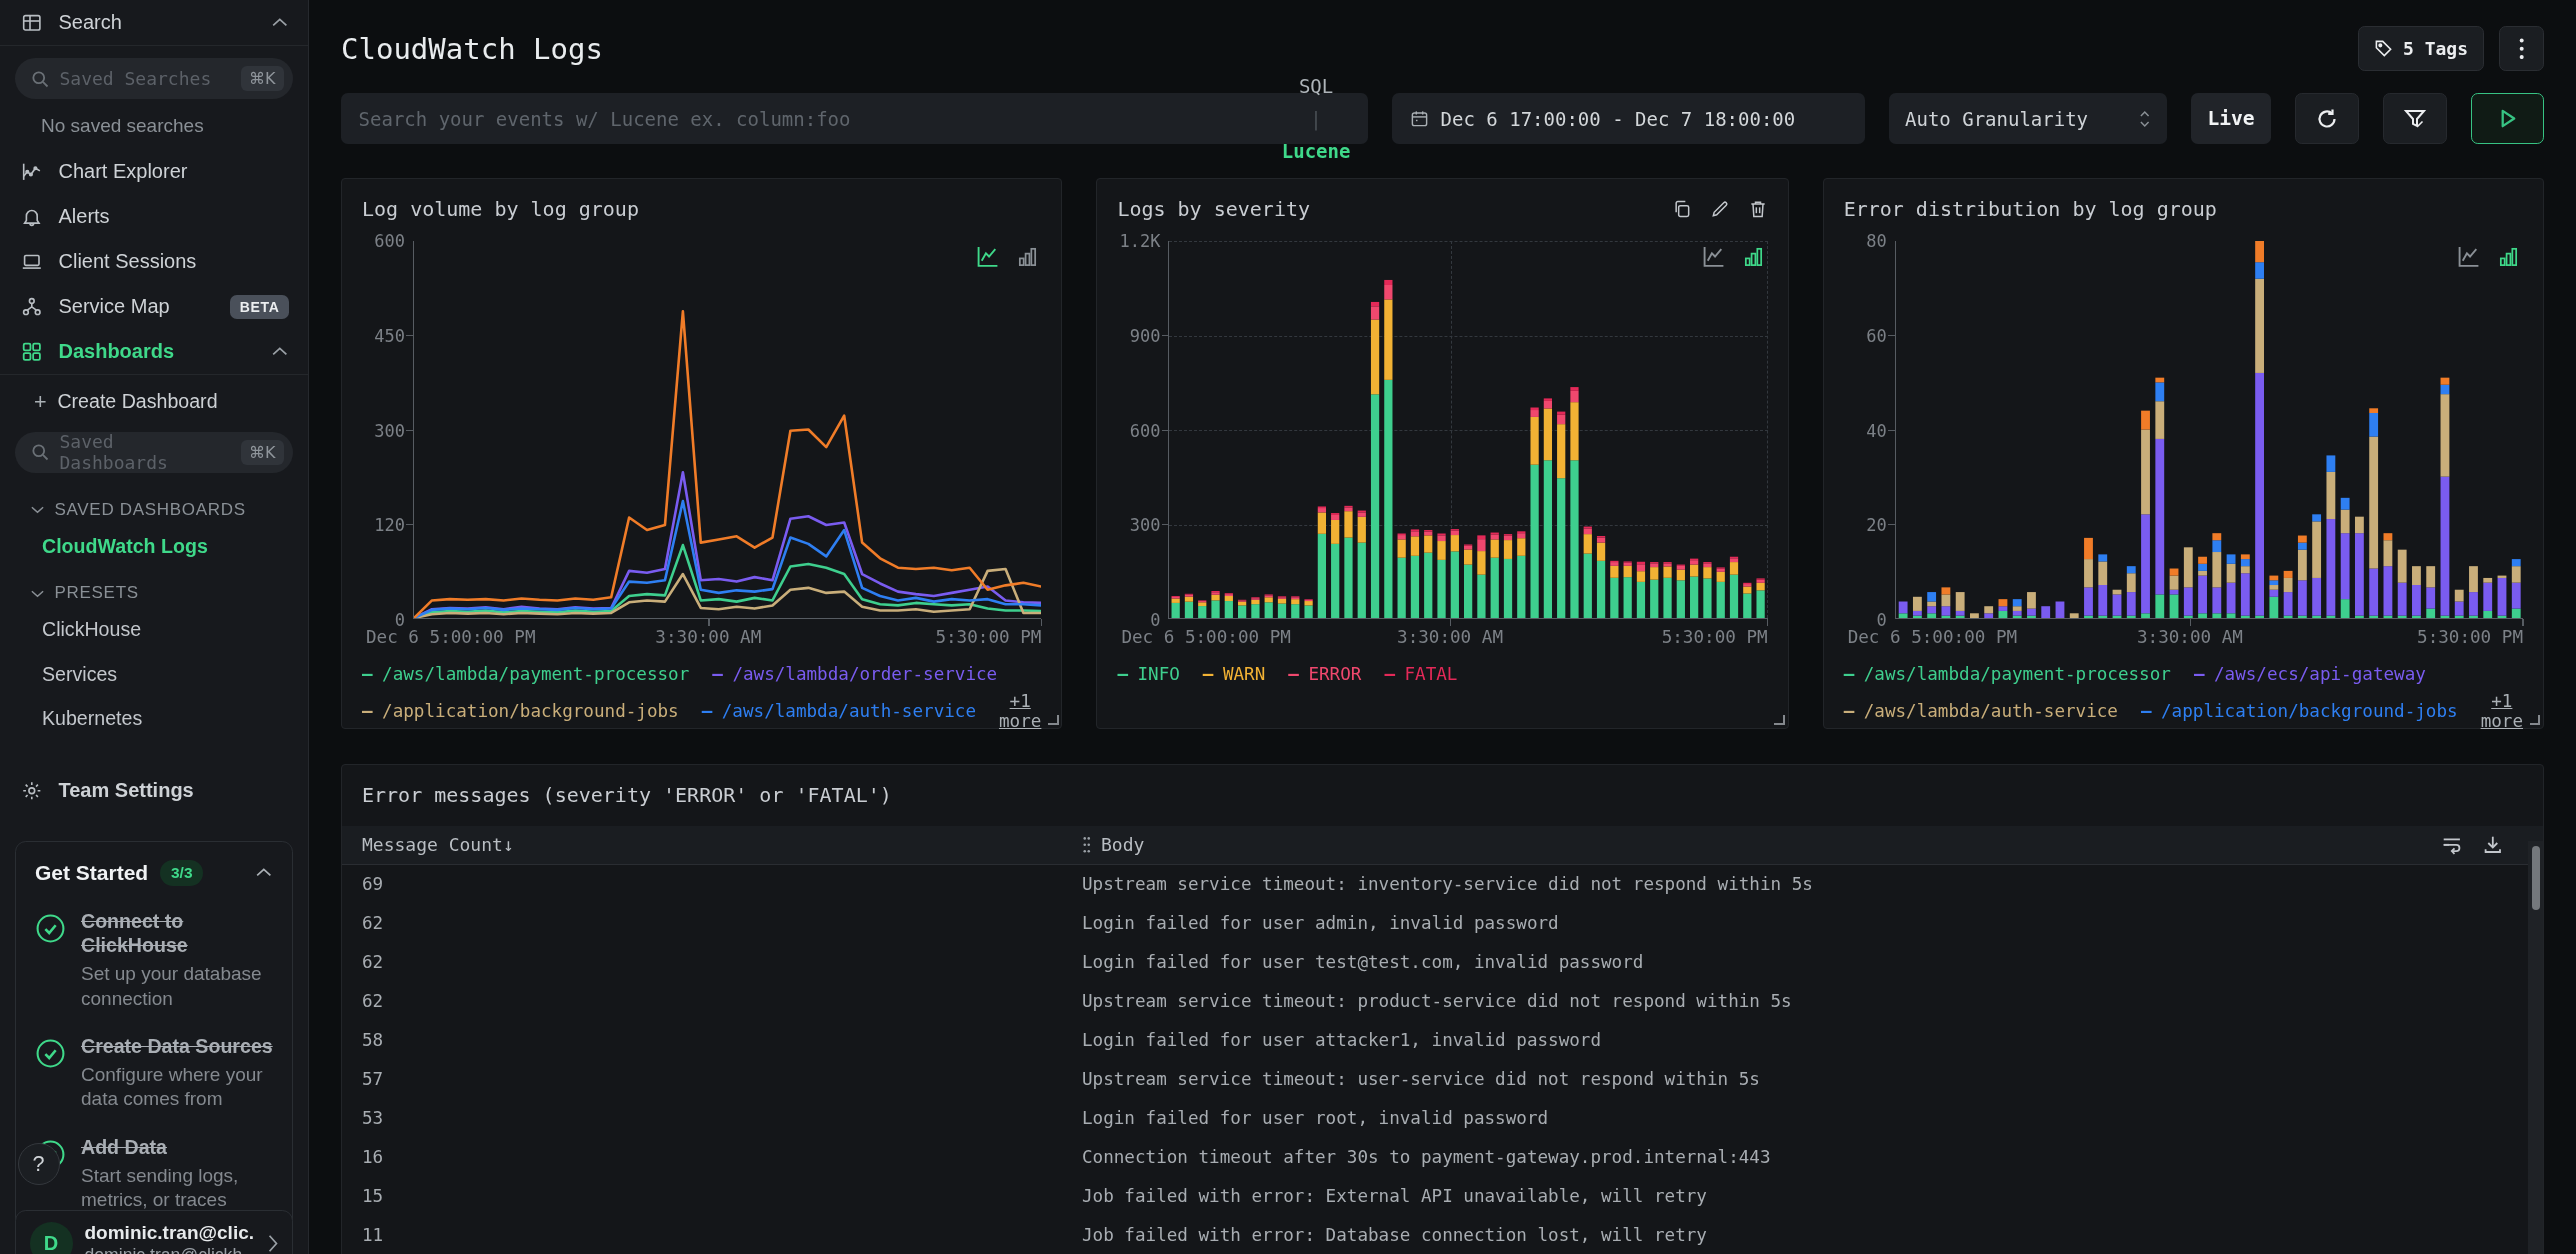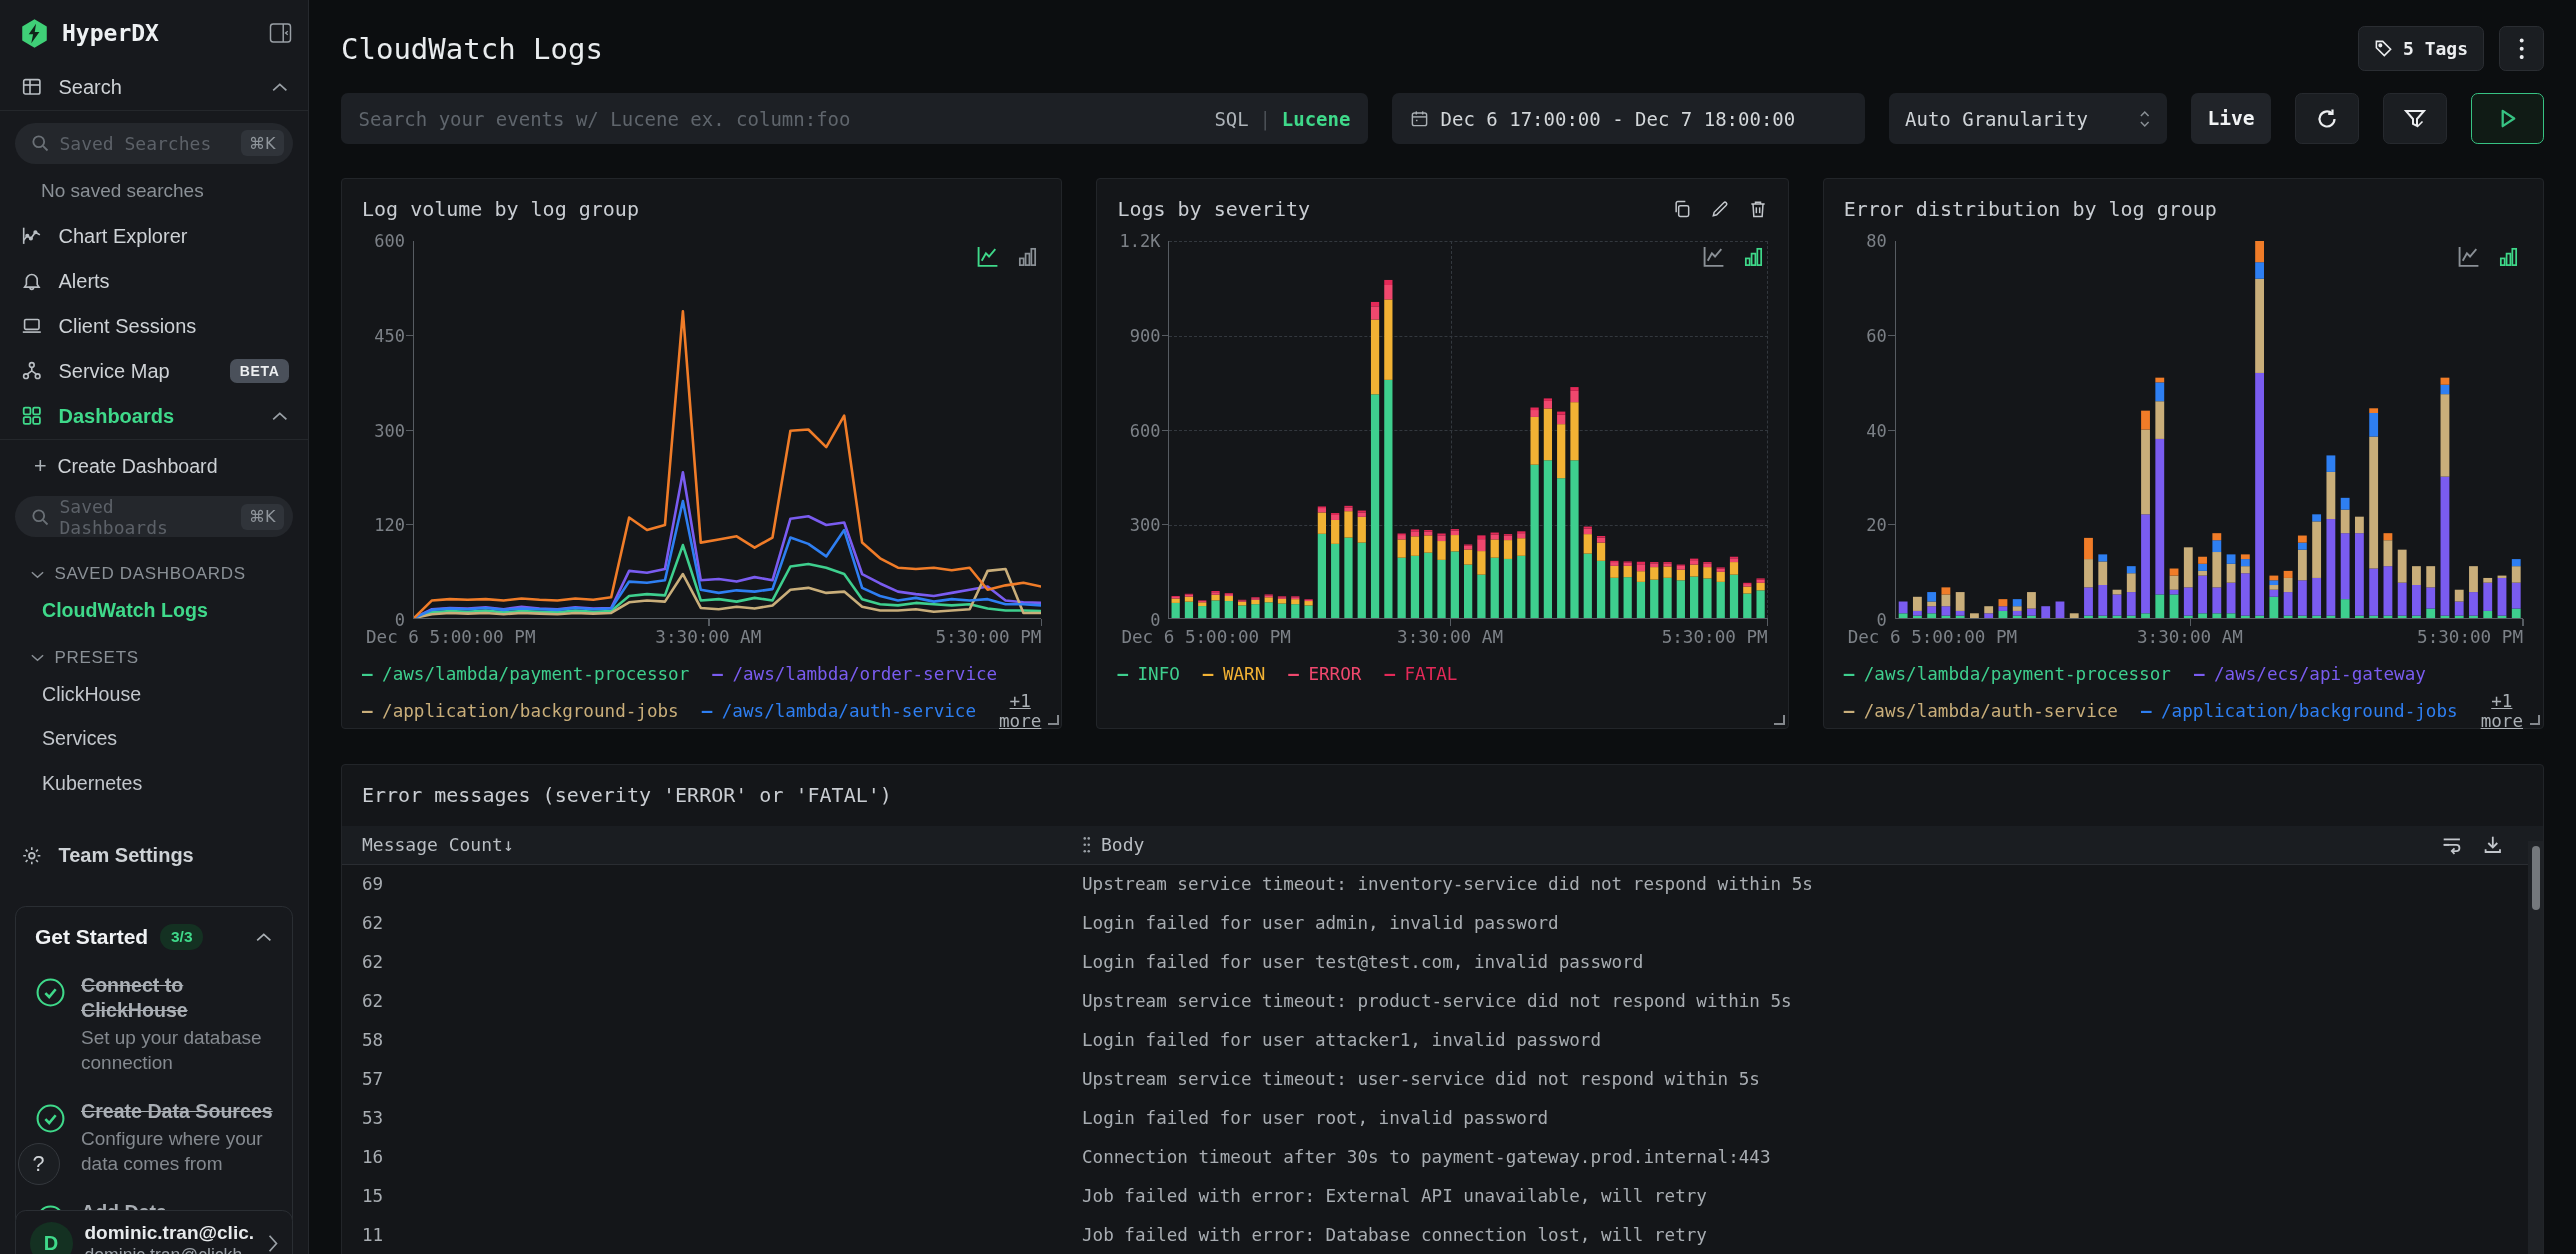--- a/index.html
+++ b/index.html
@@ -68,21 +68,21 @@
 .page-title{font-family:"DejaVu Sans Mono",monospace;font-size:29px;color:#e9ecee;font-weight:500;}
 .head-actions{margin-left:auto;display:flex;gap:15px;align-items:center;}
 .hbtn{background:#1b1e22;border:0.7px solid #2a2d32;border-radius:6.8px;height:45px;display:flex;
   align-items:center;gap:9.5px;padding:0 15px;cursor:pointer;color:#eceef0;
   font-family:"DejaVu Sans Mono",monospace;font-size:18px;font-weight:bold;}
 .hbtn.square{width:45px;justify-content:center;padding:0;}
 
 .controls{display:flex;gap:24px;margin-top:19px;height:51px;}
 .searchbox{flex:1;background:var(--input);border-radius:6.8px;display:flex;align-items:center;padding:0 17.6px;gap:13.5px;}
 .searchbox .ph{flex:1;font-family:"DejaVu Sans Mono",monospace;font-size:19px;color:#5f656c;}
-.lang{font-family:"DejaVu Sans Mono",monospace;font-size:19px;display:flex;gap:10.8px;align-items:center;}
+.lang{font-family:"DejaVu Sans Mono",monospace;font-size:19px;display:flex;gap:10.8px;align-items:center;flex-direction:column;}
 .lang .sql{color:#aeb4b9;cursor:pointer;}
 .lang .sep{color:#4a4f55;}
 .lang .lucene{color:var(--green);font-weight:bold;cursor:pointer;}
 .datebox{background:var(--input);border-radius:6.8px;display:flex;align-items:center;gap:12px;
   padding:0 17.6px;font-family:"DejaVu Sans Mono",monospace;font-size:19px;color:#d3d7da;width:473px;cursor:pointer;}
 .granbox{background:var(--input);border-radius:6.8px;display:flex;align-items:center;gap:12px;
   padding:0 16px;font-family:"DejaVu Sans Mono",monospace;font-size:19px;color:#cfd3d7;width:278px;cursor:pointer;}
 .granbox .glabel{flex:1;}
 .livebtn{background:#212429;border-radius:6.8px;display:flex;align-items:center;justify-content:center;
   width:80px;font-family:"DejaVu Sans Mono",monospace;font-size:19.6px;font-weight:bold;color:#f2f4f5;cursor:pointer;}
@@ -131,36 +131,20 @@
 .tbl-header-icons span{cursor:pointer;}
 .tbl-row{display:grid;grid-template-columns:720px 1fr;height:39px;align-items:center;
   padding-left:20px;font-family:"DejaVu Sans Mono",monospace;font-size:17.6px;color:#a8adb2;cursor:pointer;}
 .tbl-scroll{position:absolute;right:0;top:76px;bottom:0;width:15px;background:#1f2226;}
 .tbl-thumb{position:absolute;right:2.7px;top:5.4px;width:8.8px;height:64px;border-radius:4.7px;background:#74787c;cursor:grab;}
 </style>
 </head>
 <body>
 
 <aside class="sidebar">
-  <div class="logo-row">
-    <span class="logo-hex">
-      <svg width="31" height="31" viewBox="0 0 24 24">
-          <polygon points="12,1 21.5,6.5 21.5,17.5 12,23 2.5,17.5 2.5,6.5" fill="#3fd077"></polygon>
-          <path d="M13.2 4.5 7.5 12.6h3.4l-1.4 6.9 6.3-8.7h-3.6z" fill="#10241a"></path>
-        </svg>
-    </span>
-    <span class="logo-text">HyperDX</span>
-    <span class="collapse-btn">
-      <svg width="23" height="20" viewBox="0 0 24 22" fill="none" stroke="currentColor" stroke-width="1.6">
-          <rect x="1" y="1" width="22" height="20" rx="3"></rect>
-          <line x1="15" y1="1" x2="15" y2="21"></line>
-          <path d="M20 9l-2.5 2 2.5 2" stroke-width="1.4"></path>
-        </svg>
-    </span>
-  </div>
 
   <div class="nav-item">
     <span class="nico">
       <svg width="21.6" height="21.6" viewBox="0 0 24 24" fill="none" stroke="currentColor" stroke-width="1.8">
           <rect x="3" y="4" width="18" height="16" rx="2"></rect>
           <line x1="3" y1="10" x2="21" y2="10"></line>
           <line x1="10" y1="4" x2="10" y2="20"></line>
         </svg>
     </span>
     <span class="nlabel">Search</span>

